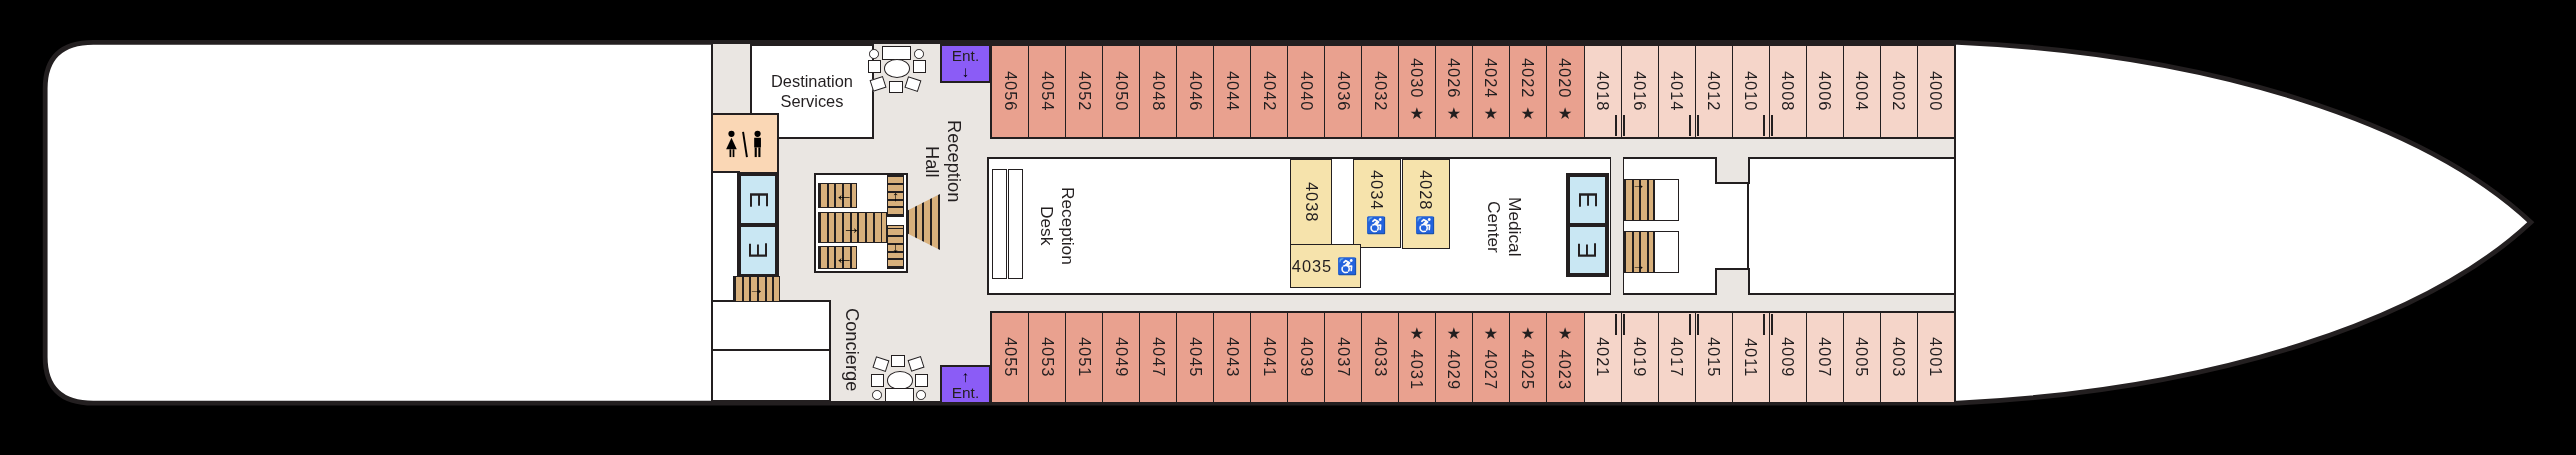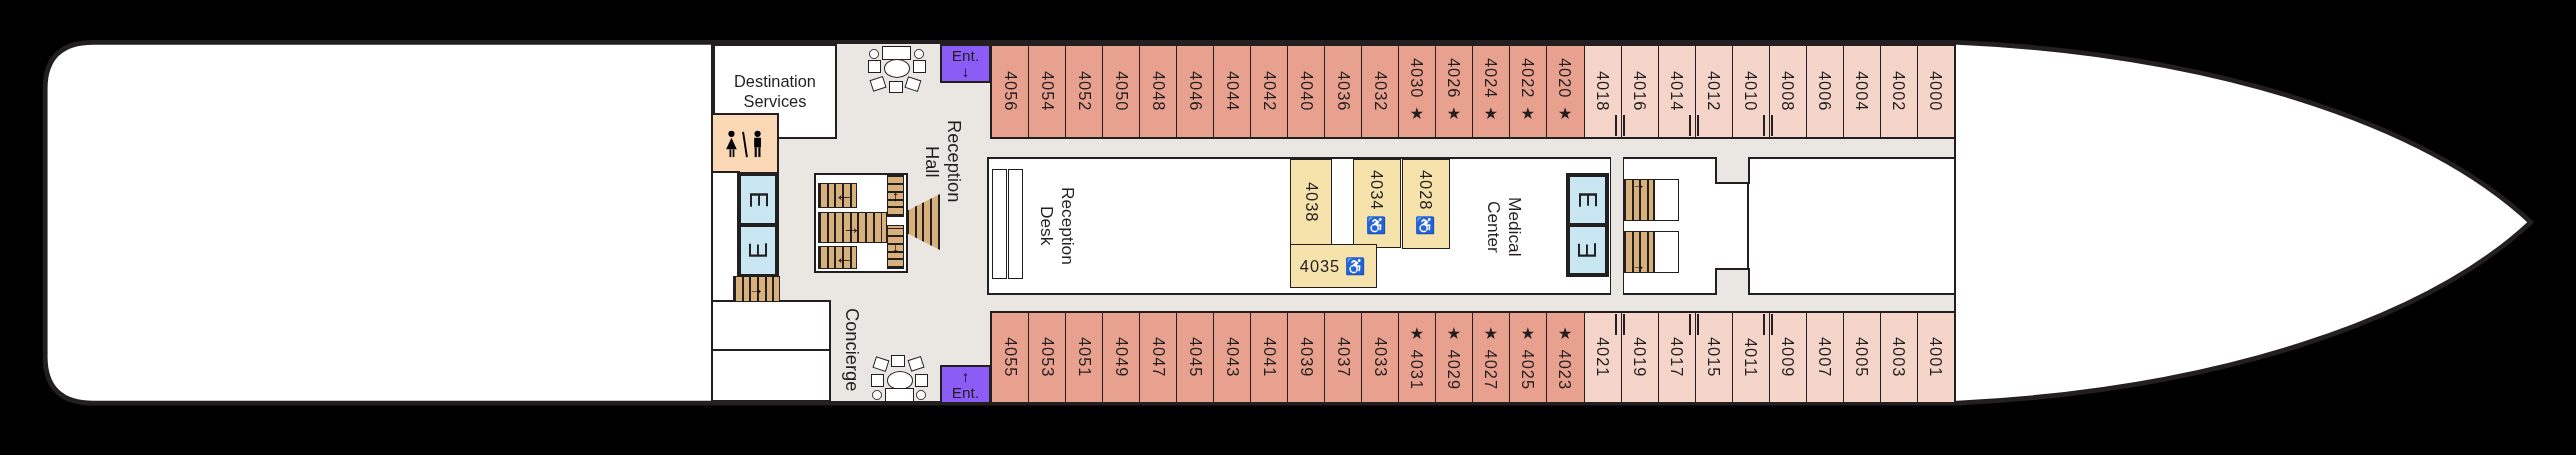--- a/index.html
+++ b/index.html
@@ -47,21 +47,21 @@
 
 <div id="stage">
 
   <svg id="hull-svg" width="2576" height="455" viewBox="0 0 2676 473">
     <path d="M 96 44 H 2034 C 2300 56 2520 128 2630 231 C 2520 334 2300 406 2034 419 H 96
              Q 46 419 46 371 V 92 Q 46 44 96 44 Z" fill="#FFFFFF" stroke="#231F20" stroke-width="5"></path>
   </svg>
 
   <div class="abs" id="floor"></div>
 
-  <div class="abs room" style="left:713px;top:44px;width:124px;height:95px;">
+  <div class="abs room" style="left:750px;top:44px;width:124px;height:95px;">
     <div class="lbl" style="width:100%;height:100%;font-size:16.4px;white-space:pre-line;">Destination
 Services</div>
   </div>
 
   <div class="abs room peach" style="left:711px;top:113px;width:68px;height:62px;display:flex;align-items:center;justify-content:center;">
     <svg width="46" height="29" viewBox="0 0 46 30">
       <circle cx="9" cy="4" r="3.2" fill="#000"></circle>
       <path d="M9 8 L3.5 20 L14.5 20 Z" fill="#000"></path>
       <rect x="7" y="20" width="1.8" height="8" fill="#000"></rect>
       <rect x="10.2" y="20" width="1.8" height="8" fill="#000"></rect>
@@ -318,21 +318,21 @@
 
   <div class="abs cabin yellow" style="left:1290px;top:159px;width:42px;height:87px;">
     <span class="vtxt num">4038</span>
   </div>
   <div class="abs cabin yellow" style="left:1353px;top:159px;width:48px;height:89px;">
     <span class="vtxt num"><span>4034</span> <span>♿</span></span>
   </div>
   <div class="abs cabin yellow" style="left:1402px;top:159px;width:48px;height:90px;">
     <span class="vtxt num"><span>4028</span> <span>♿</span></span>
   </div>
-  <div class="abs cabin yellow" style="left:1290px;top:244px;width:87px;height:44px;">
+  <div class="abs cabin yellow" style="left:1290px;top:244px;width:71px;height:44px;">
     <span class="num"><span>4035</span> <span>♿</span></span>
   </div>
 
   <div class="abs lbl vtxt" style="left:1481px;top:160px;width:46px;height:133px;font-size:17.3px;">Medical
 Center</div>
 
   <div class="abs elevbank" style="left:1566px;top:173px;width:43px;height:104px;">
     <div class="elevcell">
       <span class="rot90">E</span>
     </div>

